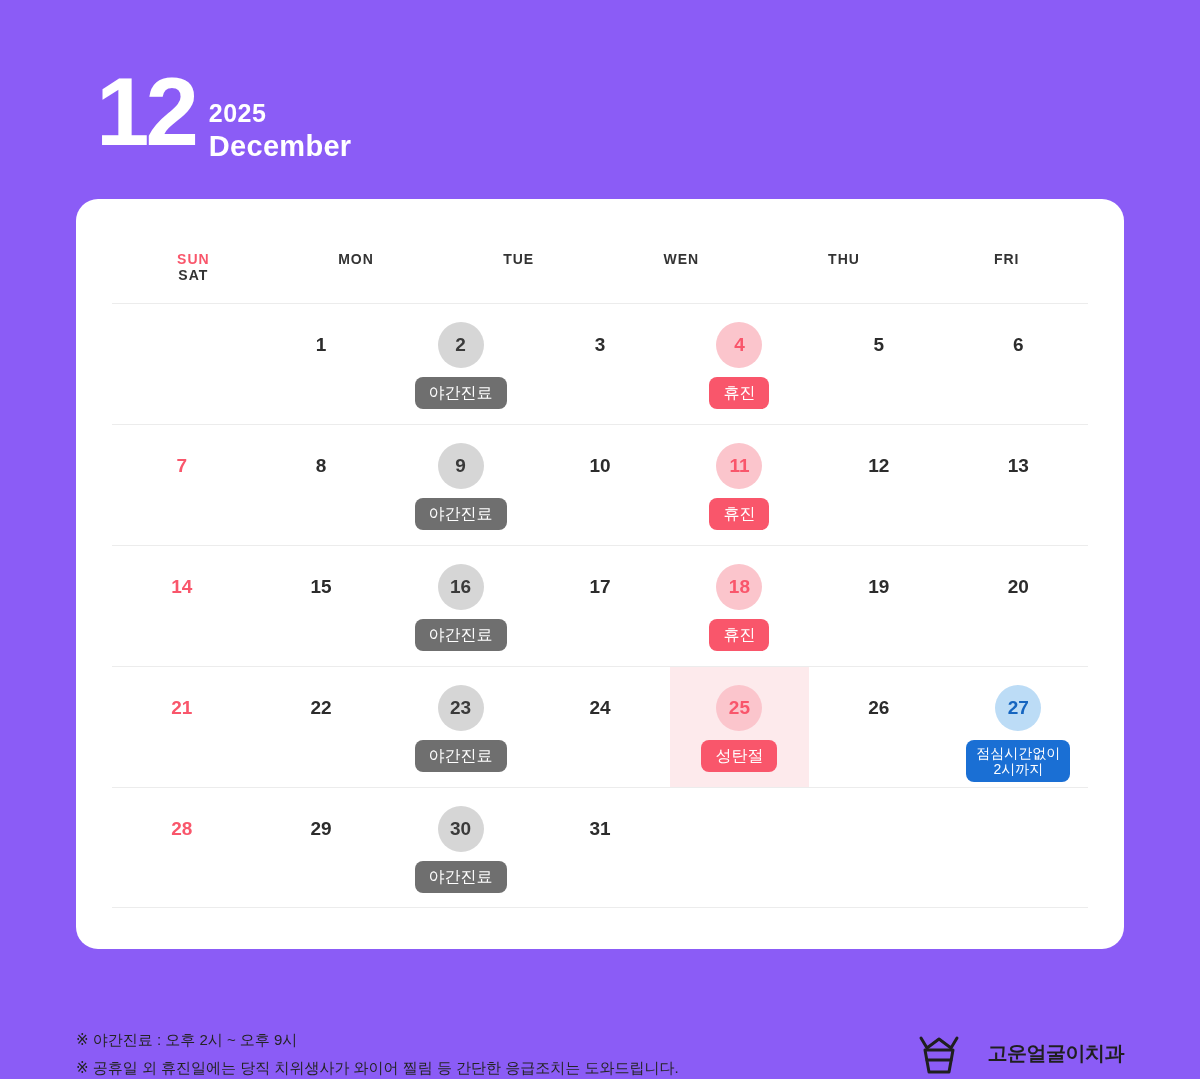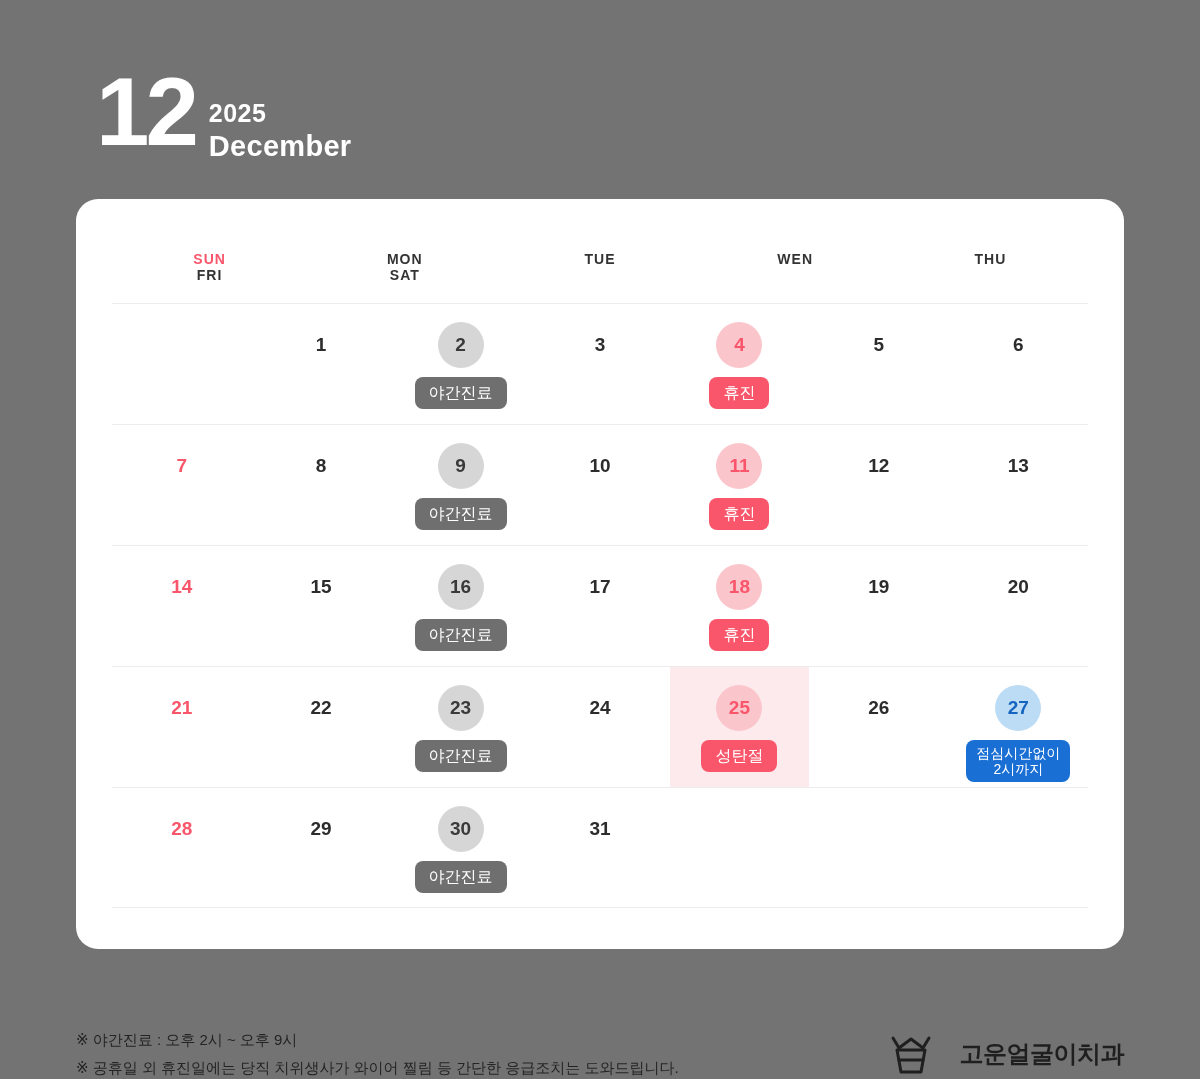--- a/index.html
+++ b/index.html
@@ -7,21 +7,21 @@
     width: 1200px;
     height: 1079px;
     background: #FBBE96;
     font-family: "Liberation Sans", "DejaVu Sans", sans-serif;
     overflow: hidden;
   }
   .page {
     position: relative;
     width: 1200px;
     height: 1079px;
-    background: #737373;
+    background: #8b5cf6;
   }
 
   
   .header {
     position: absolute;
     left: 96px;
     top: 68px;
     display: flex;
     align-items: flex-start;
   }
@@ -48,21 +48,21 @@
     top: 199px;
     width: 1048px;
     height: 750px;
     background: #ffffff;
     border-radius: 22px;
   }
 
   
   .weekdays {
     display: grid;
-    grid-template-columns: repeat(5, 1fr);
+    grid-template-columns: repeat(6, 1fr);
     padding: 0 36px;
     margin-top: 52px;
   }
   .weekday {
     text-align: center;
     font-size: 14px;
     font-weight: 700;
     letter-spacing: 1px;
     color: #333333;
   }
@@ -126,21 +126,21 @@
     left: 76px;
     top: 1026px;
     width: 1048px;
     display: flex;
     justify-content: space-between;
     align-items: center;
   }
   .notes { font-size: 15px; color: #242424; line-height: 1.85; font-weight: 500; }
   .brand { display: flex; align-items: center; gap: 14px; }
   .brand-mark { width: 46px; height: 44px; }
-  .brand-name { font-size: 24px; font-weight: 800; color: #1f1f1f; letter-spacing: -0.5px; margin-left: 12px; }
+  .brand-name { font-size: 20px; font-weight: 800; color: #1f1f1f; letter-spacing: -0.5px; margin-left: 12px; }
 </style>
 </head>
 <body>
 
 <div class="page">
 
   <div class="header">
     <div class="big-month">12</div>
     <div class="header-right">
       <div class="header-year">2025</div>

